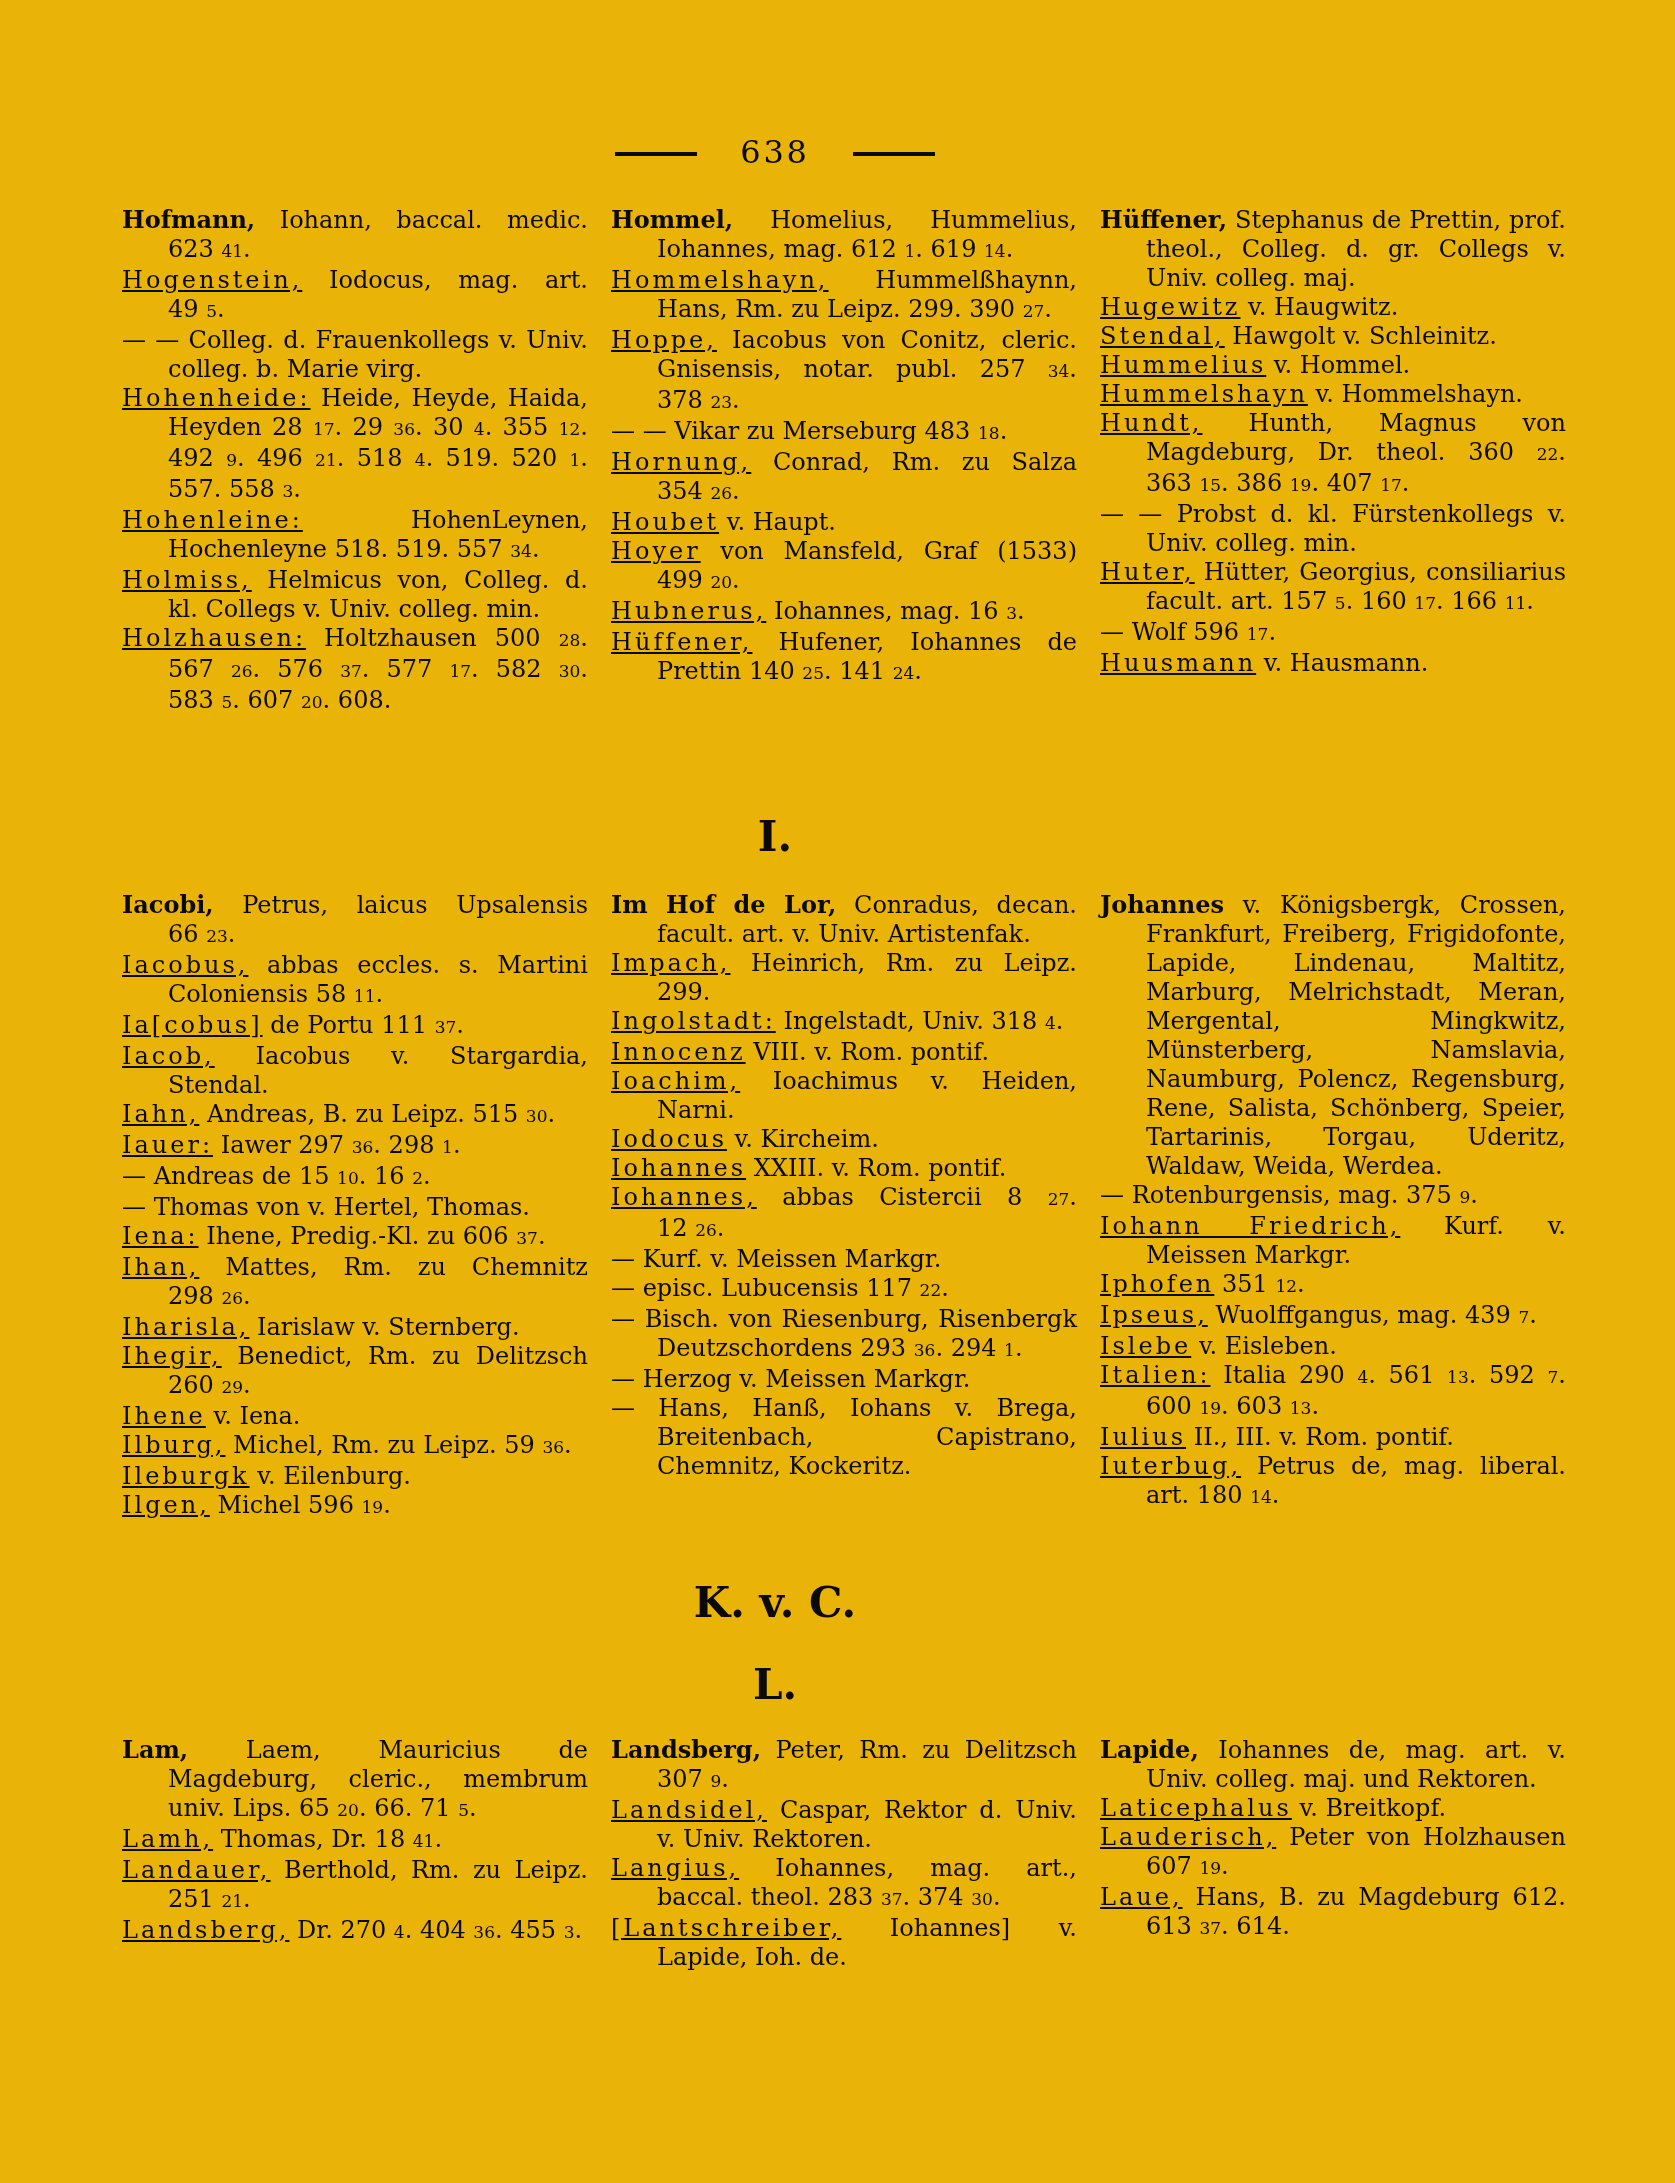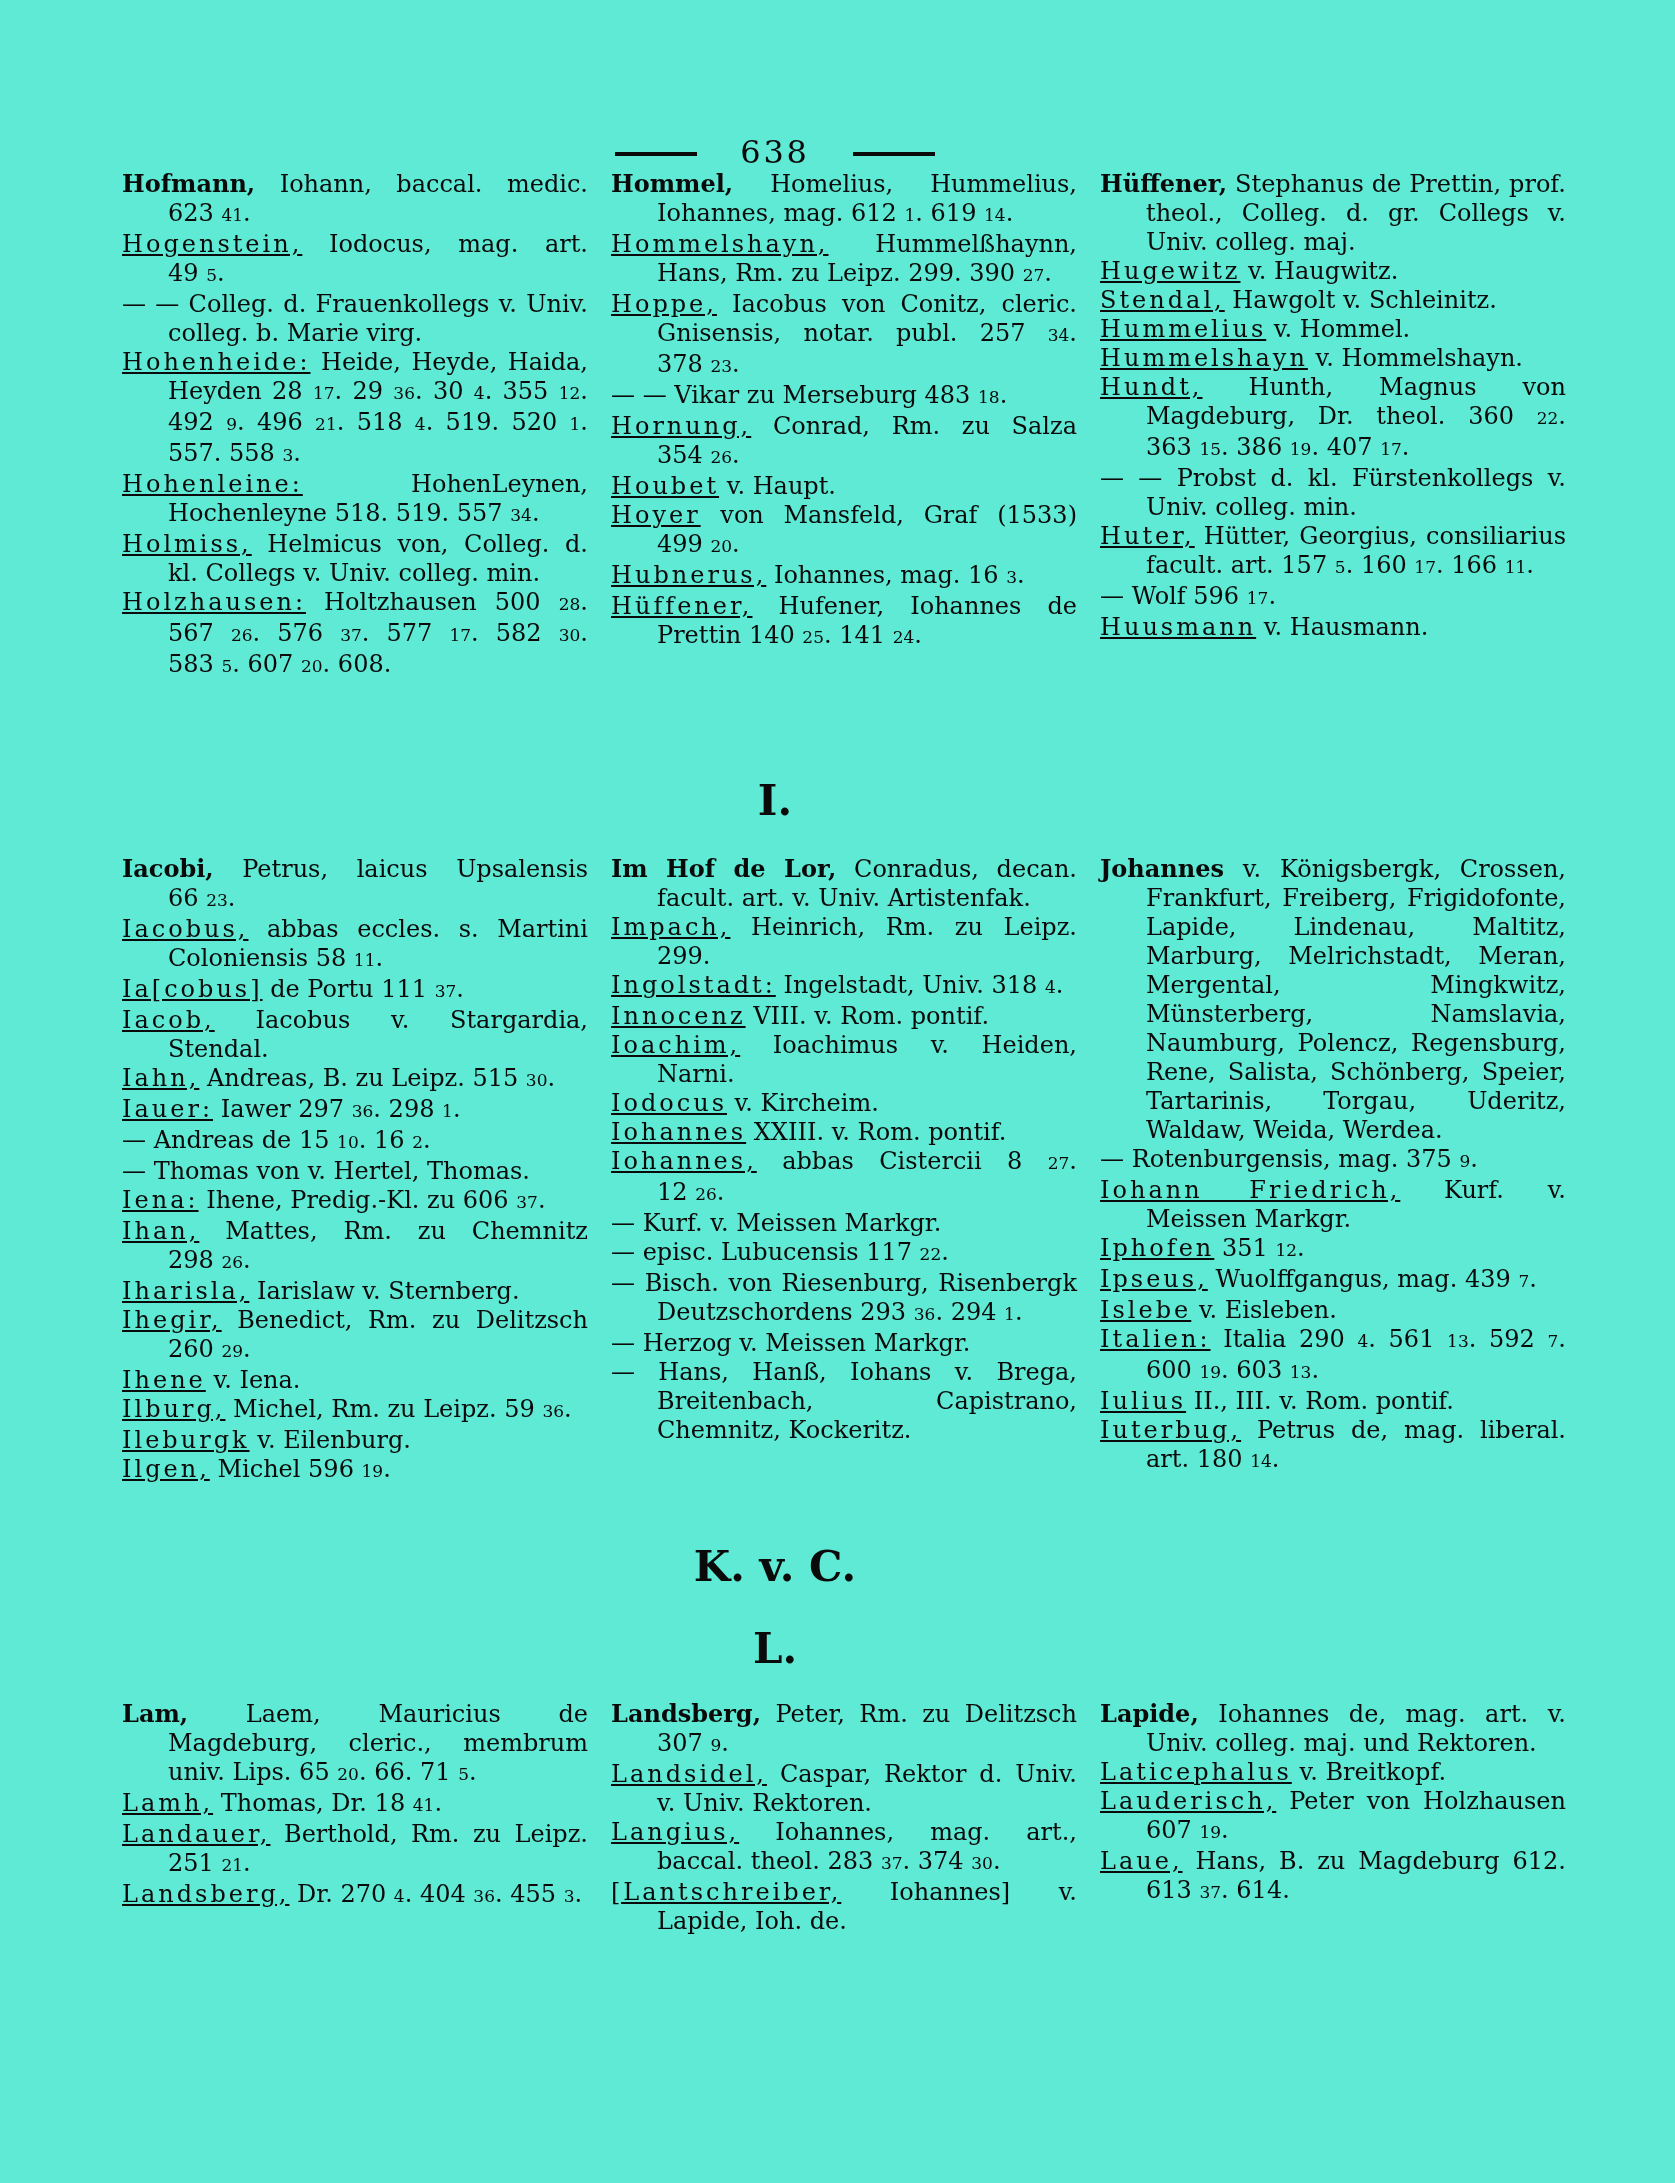--- a/index.html
+++ b/index.html
@@ -4,21 +4,21 @@
 <style>
   html, body {
     margin: 0;
     padding: 0;
     background: #ffffff;
   }
   .page {
     position: relative;
     width: 1676px;
     height: 2183px;
-    background: #5eead4;
+    background: #eab308;
     color: #0a0a0a;
     font-family: "DejaVu Serif", "Liberation Serif", serif;
     box-sizing: border-box;
     padding: 135px 110px 0 122px;
     overflow: hidden;
   }
   .page-header {
     display: flex;
     align-items: center;
     justify-content: center;
@@ -30,21 +30,21 @@
     font-size: 32px;
     line-height: 34px;
     letter-spacing: 2.8px;
   }
   .rule {
     width: 82px;
     height: 3.9px;
     background: #0a0a0a;
     margin-top: 3.3px;
   }
-  #sections > section:nth-child(1) { }
+  #sections > section:nth-child(1) { margin-top: 36px; }
   #sections > section:nth-child(2) .section-heading { margin: 97px 0 31px; }
   #sections > section:nth-child(3) .section-heading { margin-top: 58px; }
   #sections > section:nth-child(4) .section-heading { margin: 37px 0 27.5px; }
   .section-heading {
     margin: 0;
     text-align: center;
     transform: translateX(-69px);
     font-size: 42px;
     line-height: 45px;
     font-weight: bold;

